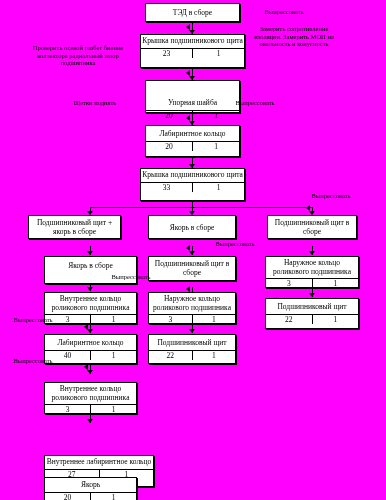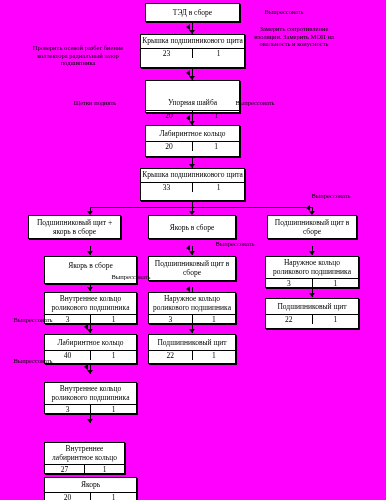--- a/index.html
+++ b/index.html
@@ -248,21 +248,21 @@
   </div>
 
   <div class="node with-cells" id="n-vnutr-l2" style="left:44px;top:382px;width:93px;height:32px;">
     <div class="title">Внутреннее кольцо роликового подшипника</div>
     <div class="cells">
       <div class="cell left">3</div>
       <div class="cell">1</div>
     </div>
   </div>
 
-  <div class="node with-cells" id="n-vnutr-lab27" style="left:44px;top:442px;width:81px;height:32px;">
+  <div class="node with-cells" id="n-vnutr-lab27" style="left:44px;top:455px;width:110px;height:32px;">
     <div class="title">Внутреннее лабиринтное кольцо</div>
     <div class="cells">
       <div class="cell left">27</div>
       <div class="cell">1</div>
     </div>
   </div>
 
   <div class="node with-cells" id="n-yakor20" style="left:44px;top:477px;width:93px;height:31px;">
     <div class="title" style="padding-top:3px;">Якорь</div>
     <div class="cells">

